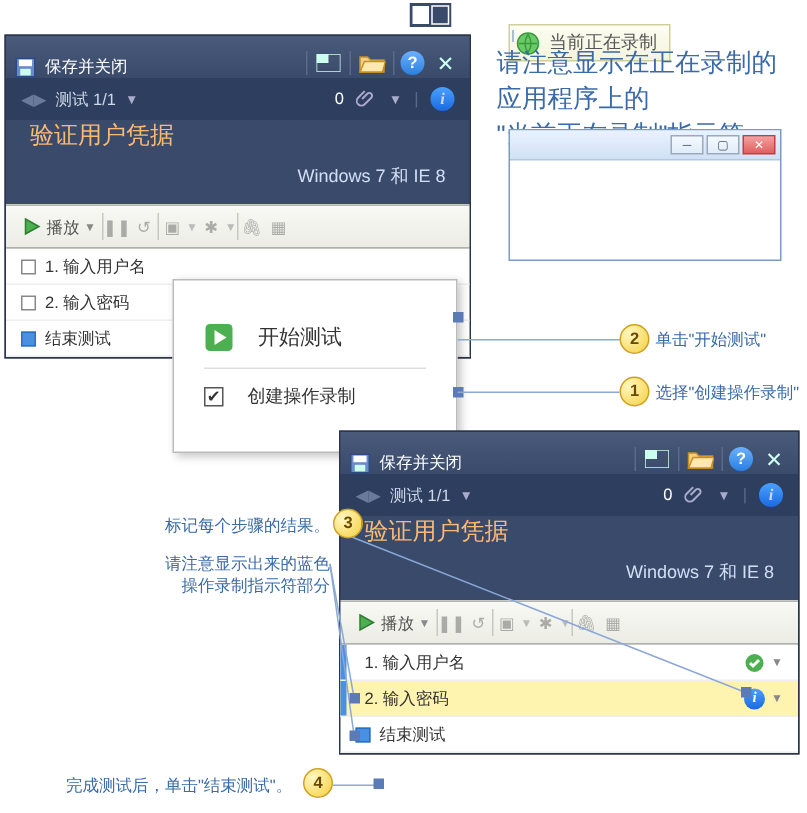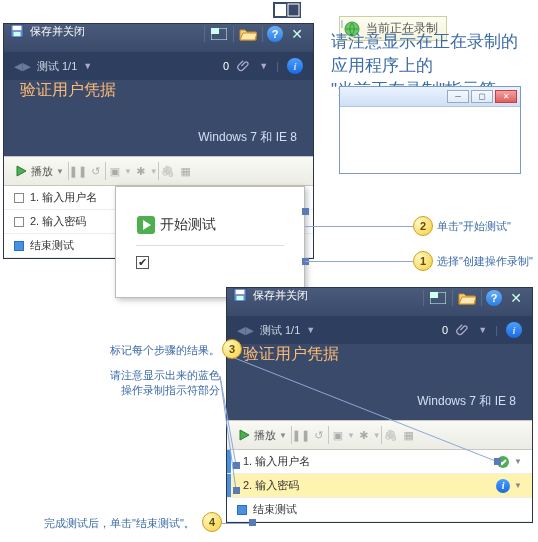--- a/index.html
+++ b/index.html
@@ -1,52 +1,52 @@
 <!DOCTYPE html>
 <html><head>
 <meta charset="utf-8">
 <style>
 * { margin:0; padding:0; box-sizing:border-box; font-family:"Microsoft YaHei","Segoe UI",sans-serif; }
 body { background:#fff; width:538px; height:542px; position:relative; font-size:11px; }
 
 .panel { position:absolute; background:#3a4a6b; border:1px solid #2a3548; color:#fff; }
-.titlebar { height:28px; background:linear-gradient(#4a5a7a,#3a4a6b); display:flex; align-items:flex-start; padding:0 6px; gap:6px; }
+.titlebar { height:28px; background:linear-gradient(#4a5a7a,#3a4a6b); display:flex; align-items:flex-end; padding:0 6px; gap:6px; }
 .titlebar .disk { width:14px; height:14px; }
 .tb-icons { margin-left:auto; display:flex; gap:4px; align-items:center; }
 .tb-icon { width:20px; height:20px; display:flex; align-items:center; justify-content:center; cursor:pointer; }
 .tb-sep { width:1px; height:16px; background:#5a6a8a; }
 
 .subhead { background:#2e3e5e; padding:6px 10px; display:flex; align-items:center; color:#cfd8e8; }
 .sub-arrows { color:#6a7a9a; margin-right:6px; }
 .sub-right { margin-left:auto; display:flex; align-items:center; gap:8px; }
 .zero { color:#fff; }
 .clip { width:14px; height:14px; }
 .dropdown-arr { color:#aac; font-size:9px; cursor:pointer; }
 .info-i { width:16px; height:16px; border-radius:50%; background:linear-gradient(#4aa0ff,#1a6adf); display:flex; align-items:center; justify-content:center; font-weight:bold; font-style:italic; font-family:Georgia,serif; font-size:11px; cursor:pointer; }
 
 .main-title { padding:0 16px 8px; font-size:16px; color:#fdba74; }
-.subtitle { text-align:right; padding:0 16px 10px; color:#cfe0f5; font-size:12px;margin-top:20px; }
+.subtitle { text-align:right; padding:0 16px 10px; color:#cfe0f5; font-size:12px; }
 
 .toolbar { background:linear-gradient(#f9f9f5,#ecece5); border-top:1px solid #c8c8c0; border-bottom:1px solid #c8c8c0; height:30px; display:flex; align-items:center; padding:14px 6px; gap:0; color:#555; }
 .play-btn { display:flex; align-items:center; gap:3px; cursor:pointer; padding:2px 4px; }
 .play-ico { width:14px; height:14px; }
 .tb-btn { width:18px; height:18px; display:flex; align-items:center; justify-content:center; opacity:.45; }
 .tb-vsep { width:1px; height:18px; background:#c8c8c0; }
 
 .steps { background:#fff; color:#333; }
 .step { display:flex; align-items:center; height:24px; padding:0 10px; border-bottom:1px solid #eee; gap:6px; position:relative; }
 .step .sq { width:10px; height:10px; border:1px solid #888; }
 .step .sq.blue { background:#4a90e2; border-color:#2a70c2; }
 .step.sel { background:#fff3b0; }
 .step-right { margin-left:auto; display:flex; align-items:center; gap:4px; }
 .pass-ico { width:14px; height:14px; }
 .info-sm { width:14px; height:14px; border-radius:50%; background:linear-gradient(#4aa0ff,#1a6adf); display:flex; align-items:center; justify-content:center; color:#fff; font-style:italic; font-family:Georgia,serif; font-size:10px; font-weight:bold; }
 
 .popup { position:absolute; background:#fff; border:1px solid #bbb; box-shadow:2px 2px 6px rgba(0,0,0,.25); padding:20px; color:#333; }
-.poprow { display:flex; align-items:center; gap:4px; margin:8px 0; font-size:14px; }
+.poprow { display:flex; align-items:center; gap:16px; margin:8px 0; font-size:14px; }
 .start-ico { width:20px; height:20px; }
 .chk { width:13px; height:13px; border:1px solid #555; display:inline-flex; align-items:center; justify-content:center; font-size:11px; background:#fff; }
 
 .rec-banner { position:absolute; background:linear-gradient(#fdfdf2,#f4f4dd); border:1px solid #cfcf9a; padding:3px 8px 3px 4px; display:flex; align-items:center; gap:6px; color:#555; font-size:12px; }
 .globe { width:16px; height:16px; }
 .help-text { position:absolute; color:#3a6aa8; font-size:17px; line-height:1.4; }
 
 .mini-win { position:absolute; background:#fff; border:1px solid #7a9ac8; }
 .mini-titlebar { height:20px; background:linear-gradient(#eaf2ff,#d0e0f5); border-bottom:1px solid #b0c8e0; display:flex; justify-content:flex-end; align-items:center; padding:0 3px; gap:2px; }
 .mini-btn { width:22px; height:13px; border:1px solid #9ab; background:linear-gradient(#f5f9ff,#e0ecf8); font-size:8px; display:flex; align-items:center; justify-content:center; color:#456; }
@@ -147,20 +147,21 @@
   <div class="poprow">
     <svg class="start-ico" viewBox="0 0 20 20">
         <rect x="1" y="1" width="18" height="18" rx="3" fill="#4caf50"></rect>
         <polygon points="7,5 15,10 7,15" fill="#fff"></polygon>
       </svg>
     <span>开始测试</span>
   </div>
   <div style="height:1px;background:#ddd;margin:10px 0;"></div>
   <div class="poprow">
     <span class="chk">✔</span>
+    <span style="font-size:12px;">创建操作录制</span>
   </div>
 </div>
 
 <div class="rec-banner" style="left:339px; top:16px;">
   <svg class="globe" viewBox="0 0 16 16">
       <circle cx="8" cy="8" r="7" fill="#6aca6a" stroke="#3a9a3a"></circle>
       <path d="M2 8h12M8 2a10 10 0 010 12M8 2a10 10 0 000 12" fill="none" stroke="#3a9a3a"></path>
     </svg>
   <span>当前正在录制</span>
 </div>

